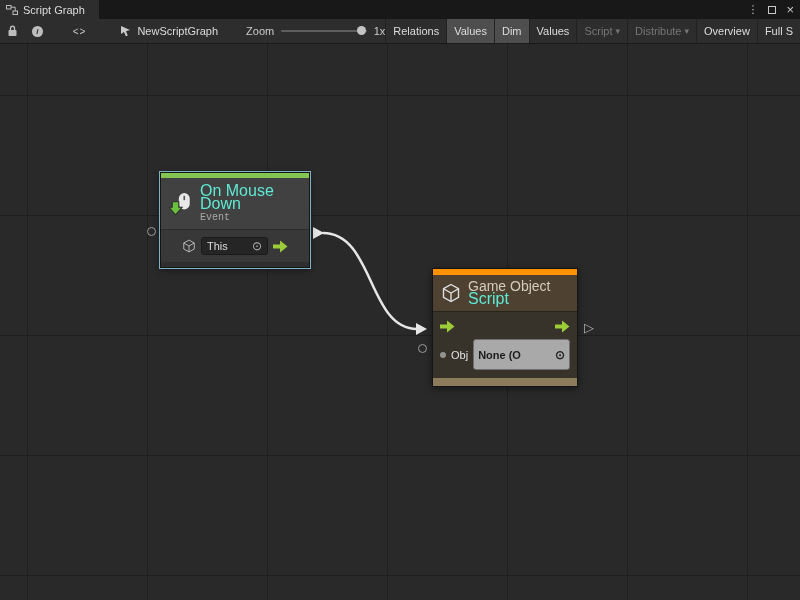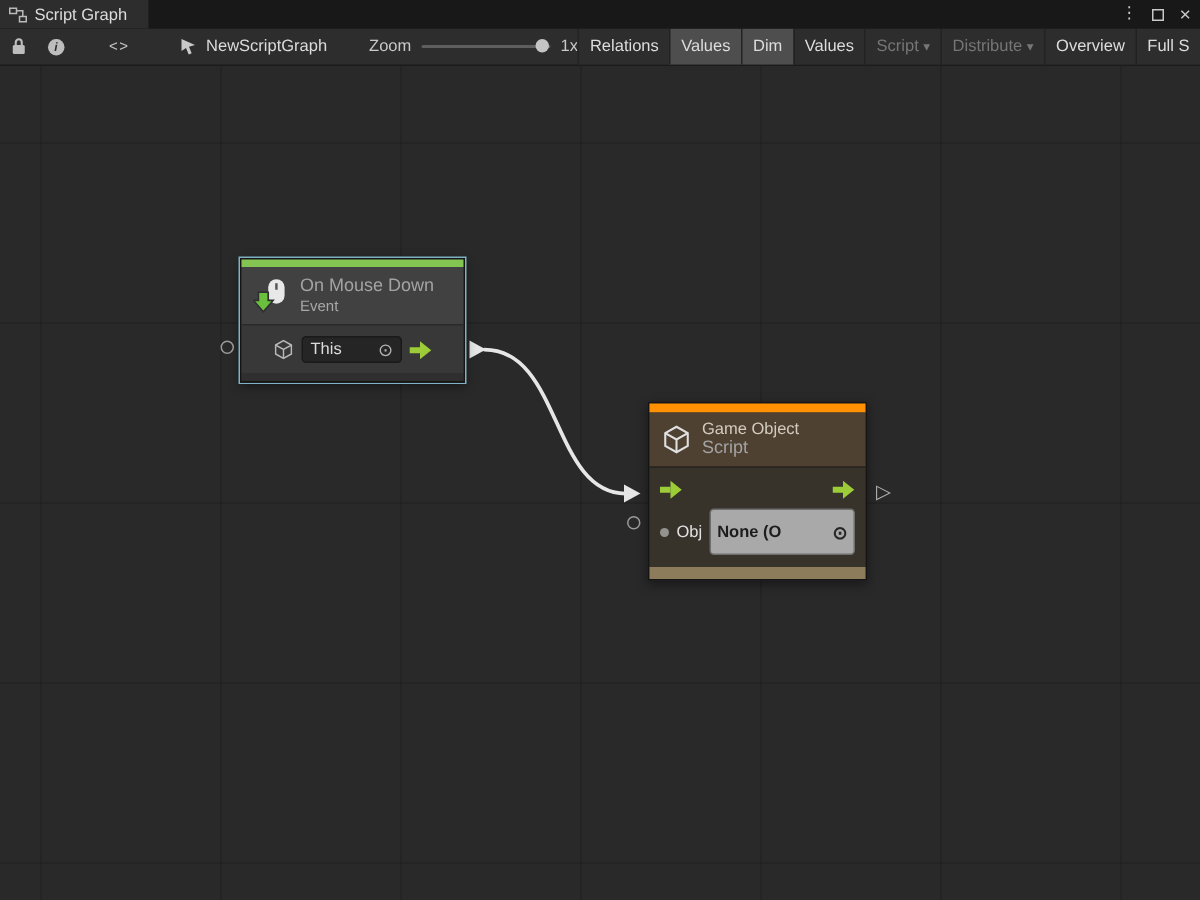--- a/index.html
+++ b/index.html
@@ -48,35 +48,35 @@
     background-position:27px 51px;
     overflow:hidden;
   }
   .wire-svg { position:absolute; left:0; top:0; width:800px; height:556px; pointer-events:none; }
 
   
   .node { position:absolute; border:1px solid #151515; box-shadow:0 2px 7px rgba(0,0,0,.45); }
   .node.selected { box-shadow:0 0 0 1px #7fb2c6, 0 2px 7px rgba(0,0,0,.45); }
   .accent { height:5px; }
   .node-header { display:flex; align-items:center; gap:7px; padding:6px 8px; }
-  .node-title { font-size:12px; color:#a3a3a3; line-height:13px; }
-  .node-subtitle { font-size:10px; color:#a8a8a8; margin-top:2px; line-height:11px; }
+  .node-title { font-size:16px; color:#5eead4; line-height:13px; }
+  .node-subtitle { font-size:10px; color:#a8a8a8; margin-top:2px; line-height:11px;font-family:Liberation Mono, monospace; }
 
   .event-node { left:160px; top:128px; width:150px; }
   .event-node .accent { background:#84c452; }
   .event-node .node-header { background:#414141; }
   .event-body { background:#383838; border-top:1px solid #2a2a2a; display:flex; align-items:center; gap:5px; padding:7px 21px; }
   .obj-field { flex:1; display:flex; align-items:center; height:18px; background:#252525; border:1px solid #1a1a1a; border-radius:3px; padding:0 5px; color:#ddd; }
   .obj-field .picker { margin-left:auto; color:#b5b5b5; font-size:12px; line-height:1; }
   .event-footer { height:5px; background:#2f2f2f; }
 
   .destroy-node { left:432px; top:224px; width:146px; }
   .destroy-node .accent { background:#ff9102; height:6px; }
   .destroy-node .node-header { background:#4e4132; }
-  .destroy-cat { font-size:11px; color:#d3ccbe; line-height:11px; }
+  .destroy-cat { font-size:14px; color:#d3ccbe; line-height:11px; }
   .destroy-body { background:#37322a; border-top:1px solid #27231d; padding:5px 7px 8px; }
   .flow-row { display:flex; align-items:center; justify-content:space-between; height:18px; }
   .param-row { display:flex; align-items:center; gap:5px; margin-top:4px; }
   .value-dot { width:6px; height:6px; border-radius:50%; background:#93938f; }
   .param-label { color:#e2e2e2; }
   .light-field { flex:1; display:flex; align-items:center; height:31px; background:#a9a9a9; border:1px solid #6e6e6e; border-radius:3px; padding:0 4px; color:#1d1d1d;font-weight:bold; }
   .light-field .picker { margin-left:auto; color:#262626; font-size:12px; line-height:1; }
   .destroy-bottom { height:8px; background:#8c7c5c; }
 
   .port-ring { position:absolute; width:9px; height:9px; border:1px solid #9a9a9a; border-radius:50%; }

